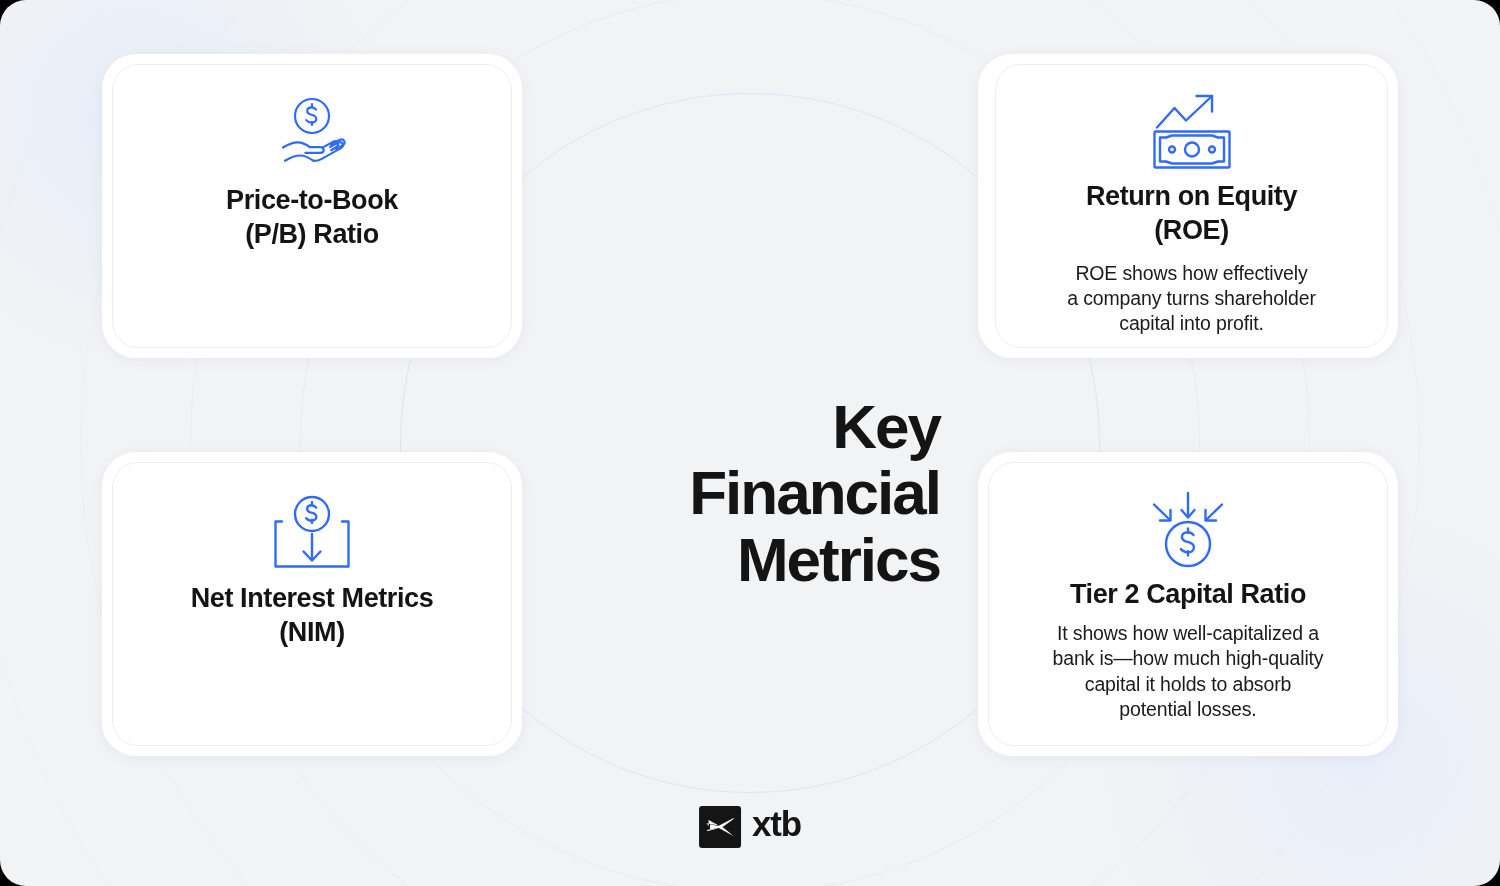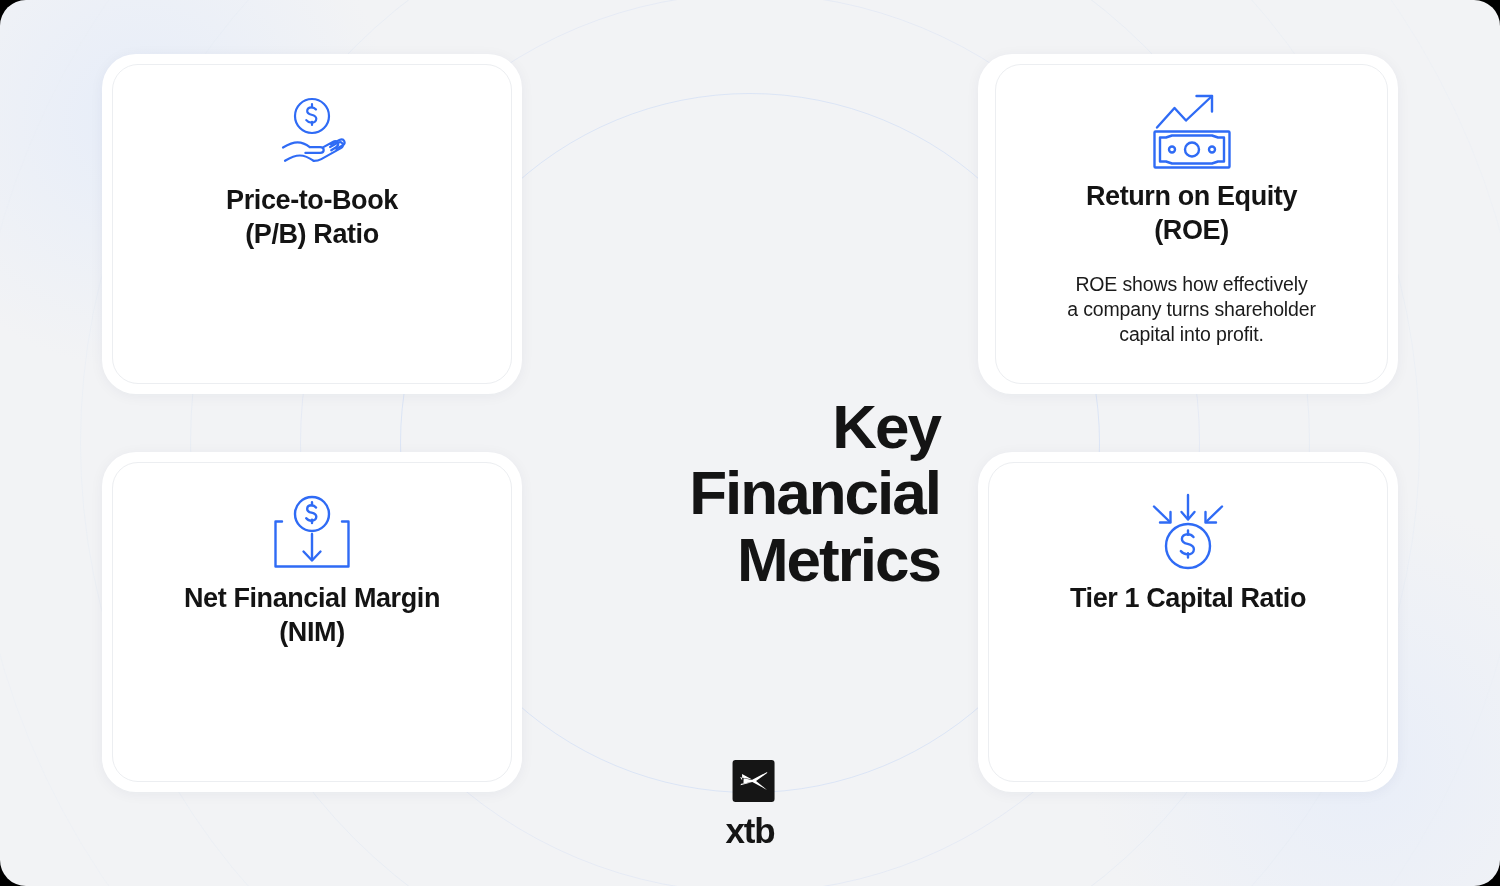--- a/index.html
+++ b/index.html
@@ -32,21 +32,21 @@
     background:radial-gradient(circle,rgba(221,232,252,.55) 0%,rgba(242,243,245,0) 68%);
   }
   .glow-br{
     position:absolute;right:-140px;bottom:-160px;width:560px;height:560px;border-radius:50%;
     background:radial-gradient(circle,rgba(223,233,252,.5) 0%,rgba(242,243,245,0) 68%);
   }
 
   
   .card-wrap{
     position:absolute;
-    width:420px;height:340px;
+    width:420px;height:304px;
     background:#ffffff;
     border-radius:34px;
     padding:10px;
     box-shadow:0 2px 14px rgba(24,40,85,.05);
   }
   .card-wrap::after{
     content:"";
     position:absolute;
     left:14px;right:14px;bottom:-16px;height:34px;
     border-radius:50%;
@@ -87,41 +87,41 @@
   .card-desc{
     font-size:19.5px;
     line-height:1.29;
     color:#1b1b1b;
     text-align:center;
     letter-spacing:-.15px;
     margin-top:10px;
     white-space:pre-line;
     font-weight:400;
   }
-  .card.compact .card-desc{margin-top:24px;}
+  .card.compact .card-desc{margin-top:13px;}
 
   
   .center-title{
     position:absolute;
     left:560px;top:352px;width:380px;
     text-align:right;
     font-size:62px;
     font-weight:700;
     line-height:1.08;
     letter-spacing:-2px;
     color:#141414;
     white-space:pre-line;
   }
 
   
   .logo{
     position:absolute;
     left:50%;bottom:38px;
     transform:translateX(-50%);
-    display:flex;align-items:flex-end;gap:11px;flex-direction:column;
+    display:flex;align-items:flex-start;gap:11px;
   }
   .logo-mark{
     width:42px;height:42px;
     background:#151515;
     border-radius:3px;
     display:flex;align-items:center;justify-content:center;
   }
   .logo-word{
     font-size:35px;
     font-weight:700;
@@ -191,41 +191,45 @@
       <div class="card-icon">
         <svg width="86" height="80" viewBox="0 0 86 80" fill="none" stroke="#2f6bf5" stroke-width="2.4" stroke-linecap="round" stroke-linejoin="round">
           <circle cx="43" cy="22" r="17"></circle>
           <path d="M47 15.5c-1.2-1.5-2.6-2.2-4.4-2.2-2.6 0-4.4 1.5-4.4 3.6 0 2 1.5 3.1 4.3 3.8 3.2.8 4.8 1.9 4.8 4.1 0 2.3-2 3.9-4.8 3.9-2.2 0-3.9-.8-5.2-2.5"></path>
           <path d="M43 10.2v3.1M43 27.8v3.2"></path>
           <path d="M43 42v26"></path>
           <path d="M34.5 59.5 43 68.5l8.5-9"></path>
           <path d="M13 29.5h-6.5v45h73v-45H73"></path>
         </svg>
       </div>
-      <h2 class="card-title">Net Financial Margin
+      <h2 class="card-title">Net Interest Metrics
 (NIM)</h2>
     </div>
   </div>
 
   <div class="card-wrap pos-br">
     <div class="card">
       <div class="card-icon">
         <svg width="88" height="82" viewBox="0 0 88 82" fill="none" stroke="#2f6bf5" stroke-width="2.4" stroke-linecap="round" stroke-linejoin="round">
           <path d="M44 4v24"></path>
           <path d="M37.5 21 44 28.5 50.5 21"></path>
           <path d="M10 15.5 26 31"></path>
           <path d="M16 31.5H26.5V21"></path>
           <path d="M78 15.5 62 31"></path>
           <path d="M72 31.5H61.5V21"></path>
           <circle cx="44" cy="55" r="22"></circle>
           <path d="M49.5 46c-1.6-1.9-3.4-2.8-5.8-2.8-3.4 0-5.8 2-5.8 4.7 0 2.6 2 4.1 5.7 5 4.2 1 6.3 2.5 6.3 5.4 0 3-2.6 5.1-6.3 5.1-2.9 0-5.1-1.1-6.8-3.3"></path>
           <path d="M44 39.5v4.2M44 62.3v4.3"></path>
         </svg>
       </div>
-      <h2 class="card-title">Tier 1 Capital Ratio</h2>
+      <h2 class="card-title">Tier 2 Capital Ratio</h2>
+      <p class="card-desc">It shows how well-capitalized a
+bank is—how much high-quality
+capital it holds to absorb
+potential losses.</p>
     </div>
   </div>
 
   <h1 class="center-title">Key
 Financial
 Metrics</h1>
 
   <div class="logo">
     <span class="logo-mark">
       <svg width="30" height="22" viewBox="0 0 30 22" fill="#ffffff">

